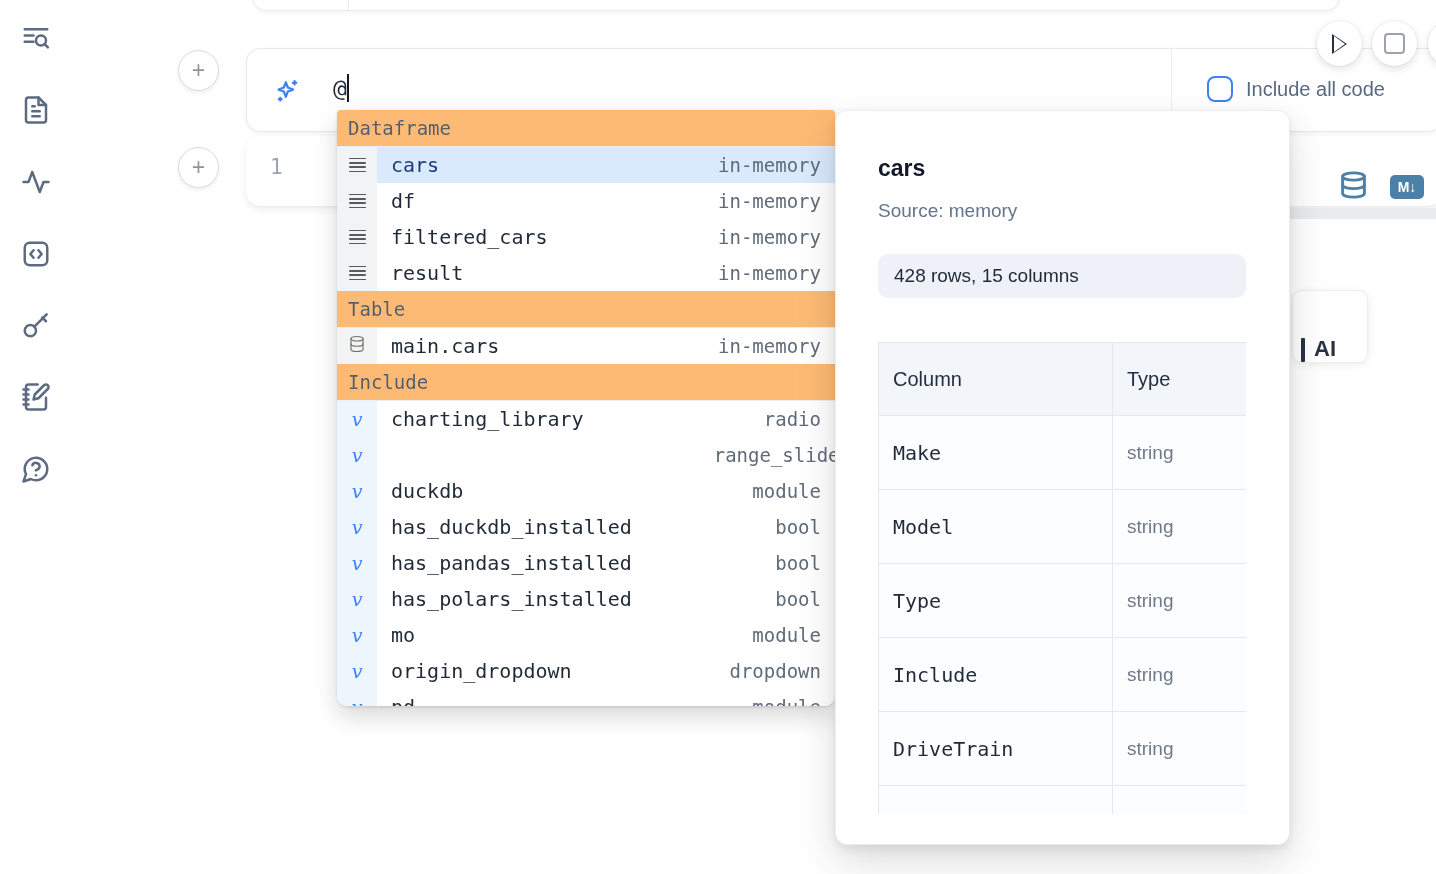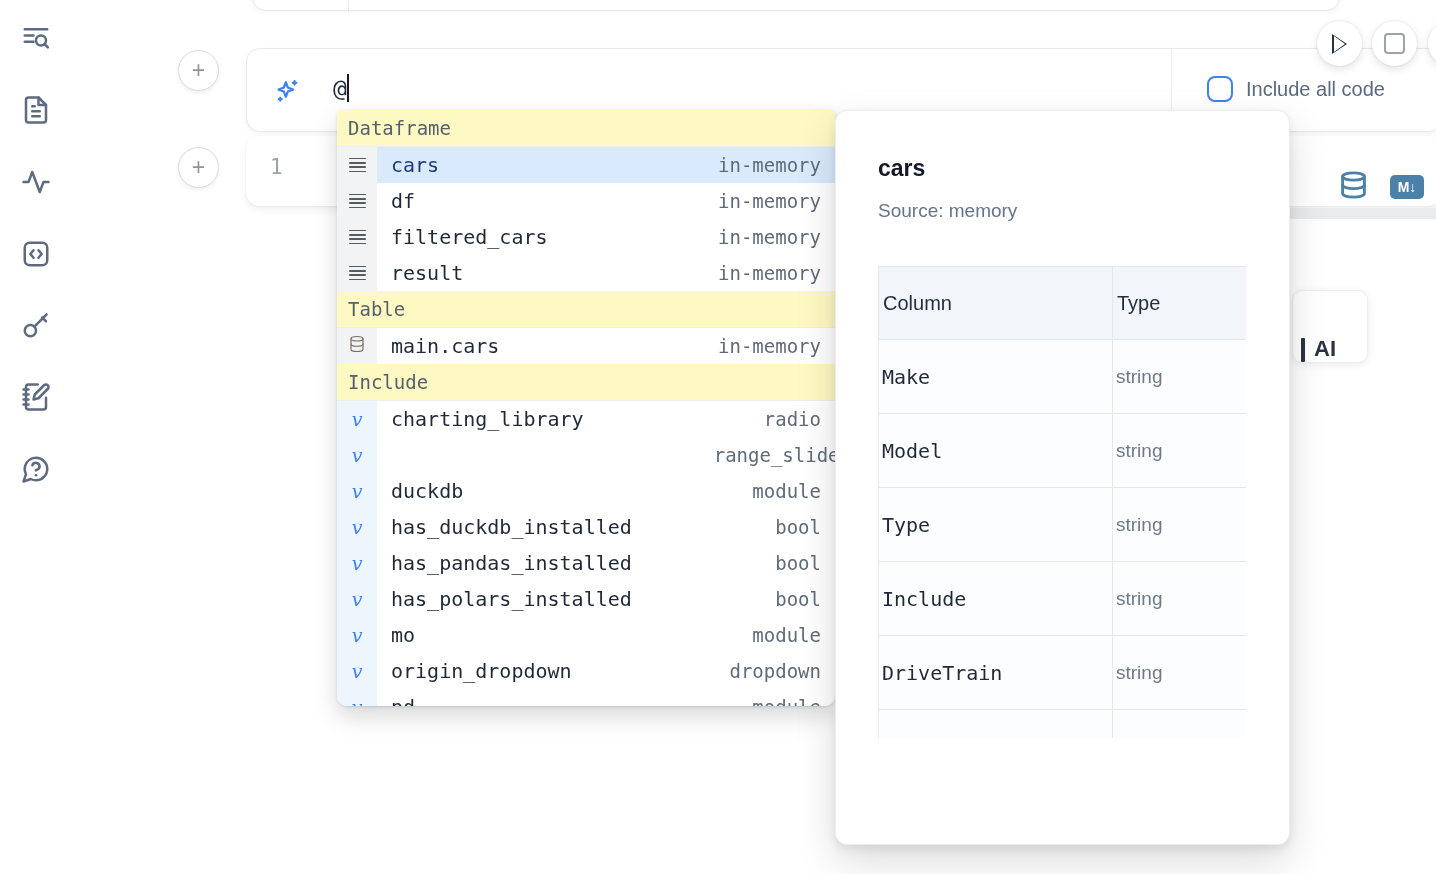--- a/index.html
+++ b/index.html
@@ -74,21 +74,21 @@
   .ai-card { position:absolute; left:1292px; top:290px; width:76px; height:73px; background:#fff;
              border:1px solid #eceef1; border-radius:10px; box-shadow:0 2px 8px rgba(0,0,0,0.08);
              display:flex; align-items:flex-end; z-index:2; cursor:pointer; }
   .ai-card .bar { width:4px; height:24px; background:#2a3342; border-radius:1px; margin-left:8px; }
   .ai-card .ai-label { font-size:22px; font-weight:bold; color:#2a3342; margin-left:9px; }
 
   
   .dropdown { position:absolute; left:337px; top:110px; width:498px; height:596px; background:#fff;
               border-radius:4px 4px 10px 10px; box-shadow:0 1px 3px rgba(0,0,0,0.12), 0 10px 24px rgba(0,0,0,0.16);
               overflow:hidden; z-index:5; font-family:"DejaVu Sans Mono", monospace; }
-  .ac-header { height:37px; background:#fef9c3; color:#55606e; font-size:19px;
+  .ac-header { height:37px; background:#fdba74; color:#55606e; font-size:19px;
                display:flex; align-items:center; padding-left:11px; border-bottom:1px solid #eceef0; }
   .ac-row { height:36px; display:flex; align-items:stretch; cursor:pointer; background:#fff; }
   .ac-gutter { width:40px; flex:none; display:flex; align-items:center; justify-content:center;
                background:#f2f3f5; }
   .ac-gutter.blue { background:#eef6fd; }
   .ac-main { flex:1; display:flex; align-items:center; padding:0 14px; min-width:0; white-space:nowrap; }
   .ac-row.selected .ac-main { background:#d9eafc; }
   .ac-label { font-size:20px; color:#1f2937; }
   .ac-row.selected .ac-label { color:#1e3a7a; }
   .ac-type { margin-left:auto; font-size:19px; color:#5f6b7a; flex:none; }
@@ -105,22 +105,22 @@
              box-shadow:0 4px 10px rgba(0,0,0,0.08), 0 16px 40px rgba(0,0,0,0.14);
              padding:44px 42px; overflow:hidden; }
   .pv-title { font-size:23px; font-weight:bold; color:#111827; }
   .pv-source { margin-top:18px; font-size:19px; color:#64748b; }
   .pv-pill { margin-top:32px; width:368px; height:44px; background:#eef1f7; border-radius:10px;
              display:flex; align-items:center; padding-left:16px; font-size:19px; color:#1f2937; }
   .pv-tablewrap { margin-top:44px; width:368px; height:472px; overflow:hidden; }
   .pv-table { width:368px; border-collapse:collapse; table-layout:fixed; }
   .pv-table col.c1 { width:234px; } .pv-table col.c2 { width:134px; }
   .pv-table th { height:73px; background:#f2f5f9; font-weight:normal; font-size:20px; color:#243041;
-                 text-align:left; padding-left:4px; border:1px solid #e3e8ef; }
-  .pv-table td { height:74px; background:#fcfdfe; border:1px solid #e3e8ef; padding-left:3px; }
+                 text-align:left; padding-left:14px; border:1px solid #e3e8ef; }
+  .pv-table td { height:74px; background:#fcfdfe; border:1px solid #e3e8ef; padding-left:14px; }
   .pv-col { font-family:"DejaVu Sans Mono", monospace; font-size:20px; color:#1f2937; }
   .pv-type { font-size:19px; color:#6e7a89; }
 </style>
 </head>
 <body>
 
 <div class="screen">
 
   <aside class="sidebar">
     <div class="sb-btn" style="top:22px">
@@ -380,20 +380,21 @@
       <div class="ac-main">
           <span class="ac-label">pd</span>
         <span class="ac-type">module</span>
         </div>
     </div>
   </div>
 
   <div class="preview">
     <div class="pv-title">cars</div>
     <div class="pv-source">Source: memory</div>
+    <div class="pv-pill">428 rows, 15 columns</div>
     <div class="pv-tablewrap">
       <table class="pv-table">
         <colgroup>
             <col class="c1">
             <col class="c2">
           </colgroup>
         <thead>
           <tr>
             <th>Column</th>
             <th>Type</th>

